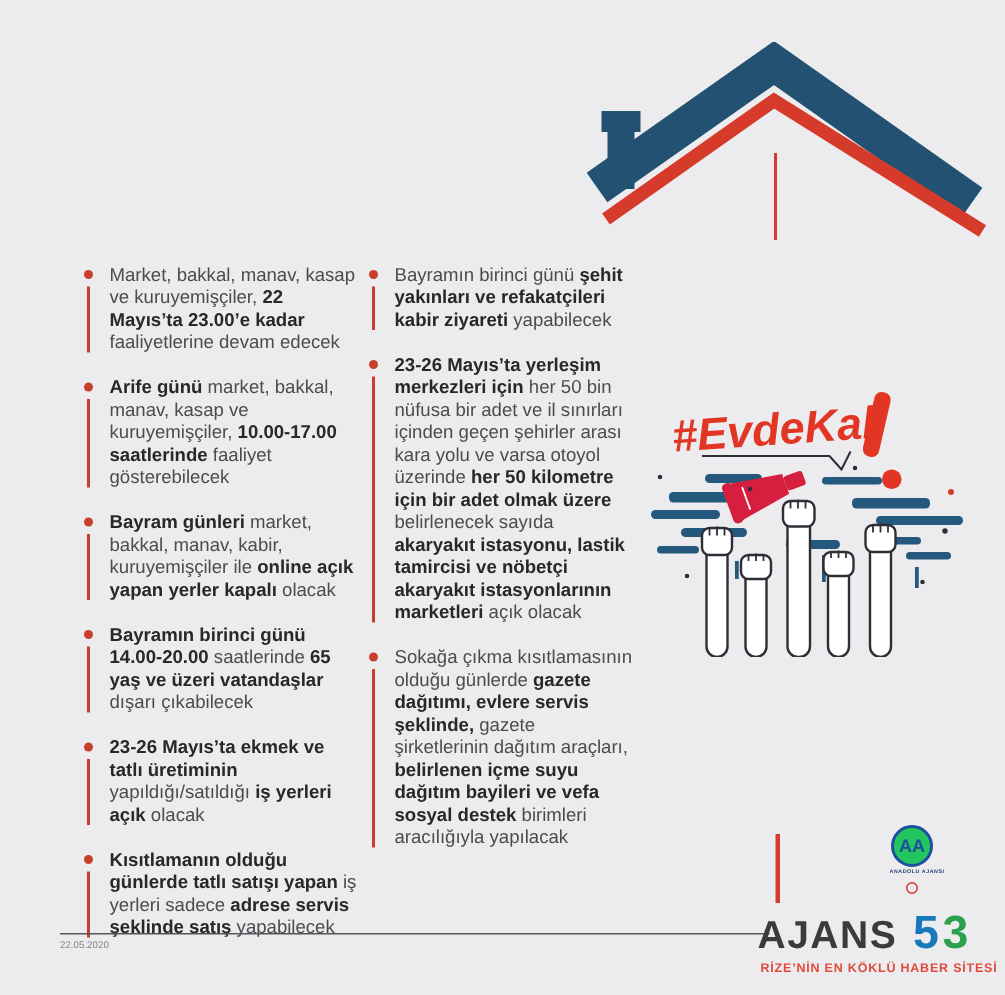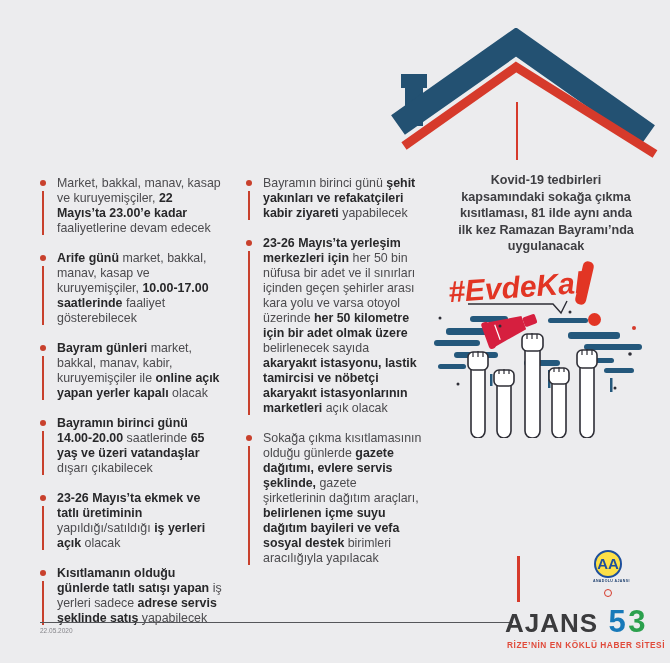--- a/index.html
+++ b/index.html
@@ -25,43 +25,43 @@
            transform:rotate(-4deg);letter-spacing:0;}
   .excl-bar{position:absolute;left:579px;top:261px;width:11px;height:44px;background:#e23524;
             border-radius:5px;transform:rotate(13deg);}
   .excl-dot{position:absolute;left:588px;top:313px;width:13px;height:13px;background:#e23524;border-radius:50%;}
 
   
   .illus-svg{position:absolute;left:428px;top:298px;}
 
   
   .col{position:absolute;top:176px;}
-  #col-left{left:40px;width:184px;}
+  #col-left{left:56px;width:184px;}
   #col-mid{left:246px;width:176px;}
   .bullet-item{position:relative;padding-left:17px;margin:0 0 15px 0;}
   .bdot{position:absolute;left:0;top:4px;width:6px;height:6px;border-radius:50%;background:#c8402c;}
   .bline{position:absolute;left:2px;top:15px;bottom:1px;width:1.5px;background:#c8402c;}
   .bullet-item p{margin:0;font-size:12.4px;line-height:15px;color:#4c4b4e;}
   .seg-b{font-weight:700;color:#28282a;}
   .seg-n{font-weight:400;}
 
   
   .rule{position:absolute;left:40px;top:622px;width:473px;height:1px;background:#55565a;}
   .date{position:absolute;left:40px;top:627px;font-size:6.5px;color:#85858a;}
 
   .logo{position:absolute;left:505px;top:556px;width:165px;height:100px;}
   .logo-vline{position:absolute;left:12px;top:0;width:2.5px;height:46px;background:#d63a2b;}
   .logo-row{position:absolute;left:0;top:48px;white-space:nowrap;}
   .logo-ajans{font-size:26px;font-weight:800;color:#3b3b3d;letter-spacing:1px;}
   .logo-5{font-size:31px;font-weight:800;color:#1779b9;margin-left:6px;}
   .logo-3{font-size:31px;font-weight:800;color:#2ca04d;margin-left:-2px;}
   .aa-emblem{position:absolute;left:88px;top:-6px;width:30px;text-align:center;}
   .aa-circle{display:inline-block;width:24px;height:24px;border-radius:50%;
-             border:2.5px solid #1d4f9c;background:#fde047;color:#1d4f9c;
-             font-size:15px;font-weight:800;line-height:24px;}
+             border:2.5px solid #1d4f9c;background:#22c55e;color:#1d4f9c;
+             font-size:12px;font-weight:800;line-height:24px;}
   .aa-fineprint{display:block;font-size:3.5px;font-weight:700;color:#1d3f6e;
                 letter-spacing:.4px;white-space:nowrap;margin-top:1px;}
   .aa-cent-mark{display:inline-block;width:6px;height:6px;border:1.3px solid #d63a2b;
                 border-radius:50%;margin-top:1px;}
   .logo-tagline{position:absolute;left:2px;top:84px;white-space:nowrap;
                 font-size:8.3px;font-weight:700;color:#e04a3a;letter-spacing:.55px;text-align:center;}
 </style>
 </head>
 <body>
 
@@ -72,27 +72,20 @@
 
     <rect x="17" y="58" width="18" height="40" fill="#235172"></rect>
     <rect x="13" y="46" width="26" height="14" fill="#235172"></rect>
 
     <path d="M 10 97 L 128 14 L 260 107" fill="none" stroke="#235172" stroke-width="24" stroke-linejoin="miter"></path>
 
     <path d="M 16 118 L 128 39 L 267 126" fill="none" stroke="#d63a2b" stroke-width="9" stroke-linejoin="miter"></path>
   </svg>
   <div class="peak-line"></div>
 
-  <div class="intro">
-    <div>Kovid-19 tedbirleri</div>
-    <div>kapsamındaki sokağa çıkma</div>
-    <div>kısıtlaması, 81 ilde aynı anda</div>
-    <div>ilk kez Ramazan Bayramı’nda</div>
-    <div>uygulanacak</div>
-  </div>
 
   <div class="hashtag">#EvdeKal</div>
   <div class="excl-bar"></div>
   <div class="excl-dot"></div>
 
   <svg class="illus-svg" width="235" height="140" viewBox="0 0 235 140">
     <g fill="#24587c">
       <rect x="18" y="30" width="58" height="7" rx="3"></rect>
       <rect x="6" y="42" width="46" height="6" rx="3"></rect>
       <rect x="26" y="54" width="44" height="6" rx="3"></rect>

